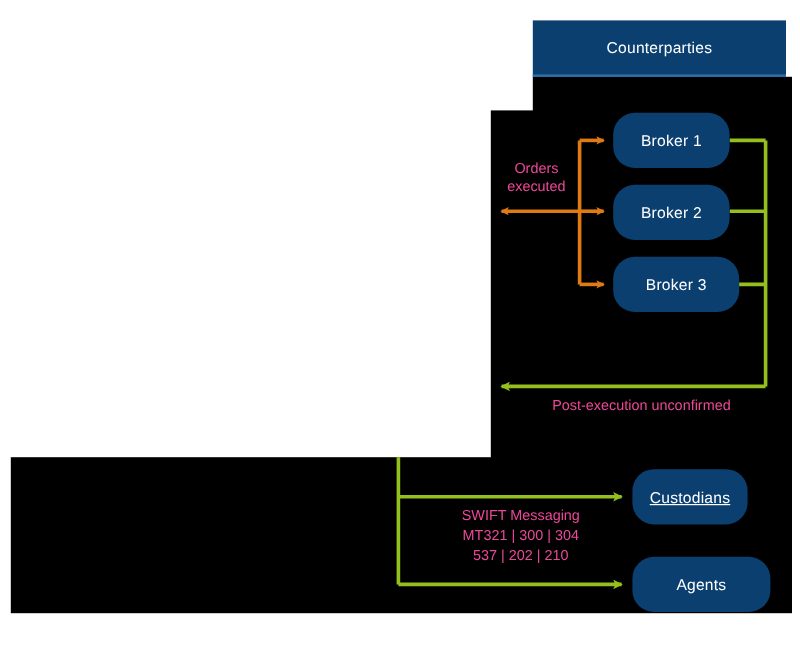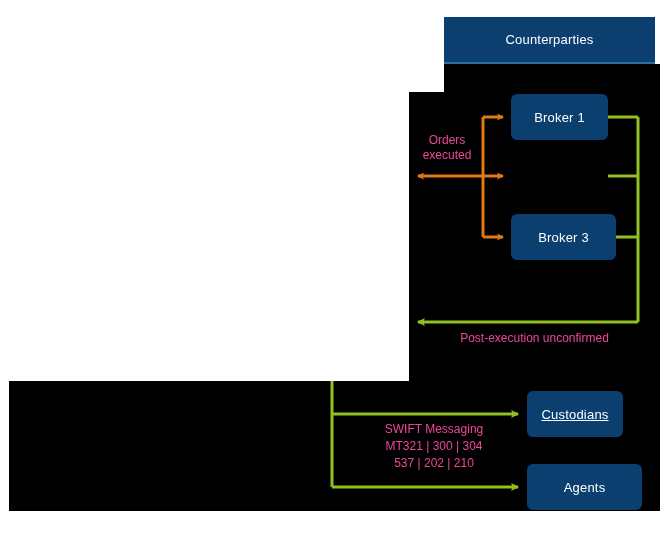--- a/index.html
+++ b/index.html
@@ -46,21 +46,21 @@
     display: flex;
     align-items: center;
     justify-content: center;
     color: #ffffff;
     font-size: 13px;
     letter-spacing: 0.2px;
   }
   .node {
     position: absolute;
     background: #0b3f70;
-    border-radius: 6px;
+    border-radius: 18px;
     display: flex;
     align-items: center;
     justify-content: center;
     color: #ffffff;
     font-size: 13px;
     letter-spacing: 0.2px;
     box-sizing: border-box;
   }
   #node-broker-1 { left: 511px; top: 94px;  width: 97px; height: 46px; }
   #node-broker-2 { left: 511px; top: 154px; width: 97px; height: 46px; }
@@ -137,20 +137,21 @@
     </g>
 
     <g>
       <path d="M332,381 L332,487" stroke="#93c01f" stroke-width="3" fill="none"></path>
       <path d="M332,414 L518,414" stroke="#93c01f" stroke-width="3" fill="none" marker-end="url(#arrow-green-right)"></path>
       <path d="M332,487 L518,487" stroke="#93c01f" stroke-width="3" fill="none" marker-end="url(#arrow-green-right)"></path>
     </g>
   </svg>
 
   <div class="node" id="node-broker-1">Broker 1</div>
+  <div class="node" id="node-broker-2">Broker 2</div>
   <div class="node" id="node-broker-3">Broker 3</div>
   <div class="node" id="node-custodians">Custodians</div>
   <div class="node" id="node-agents">Agents</div>
 
   <div class="label" id="label-orders">Orders
 executed</div>
 
   <div class="label" id="label-post-exec">Post-execution unconfirmed</div>
 
   <div class="label" id="label-swift">SWIFT Messaging

